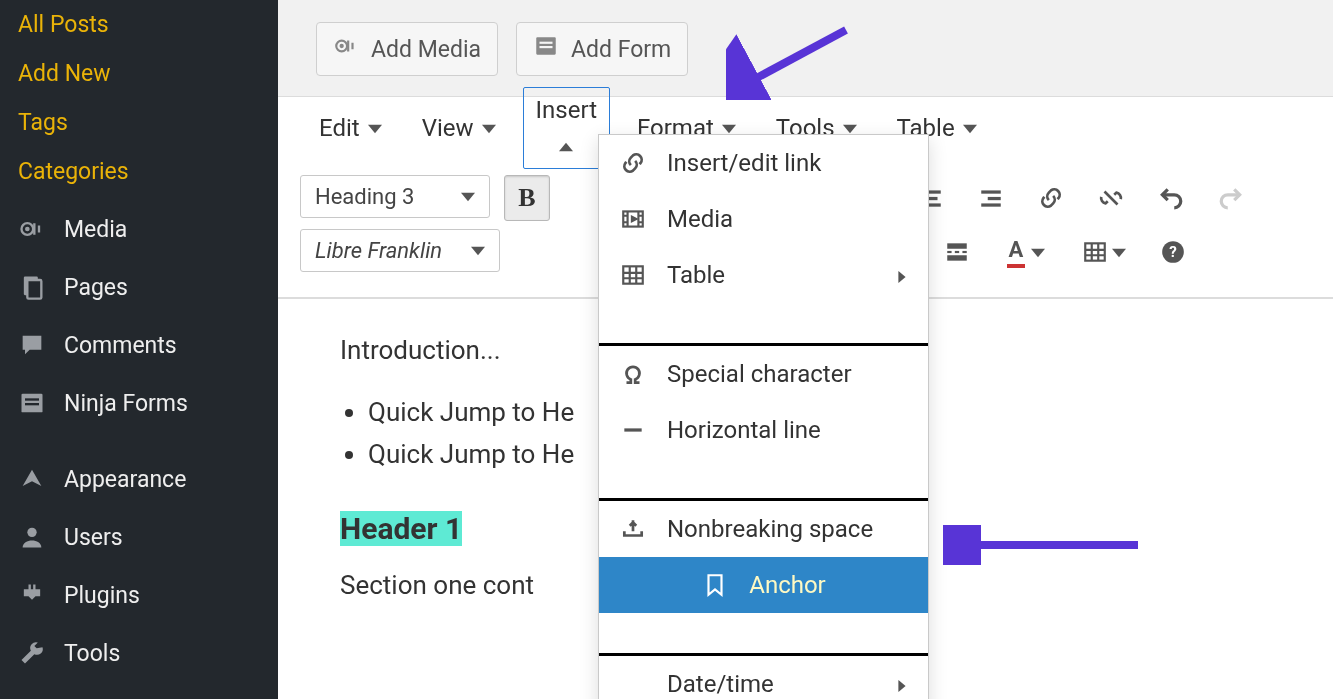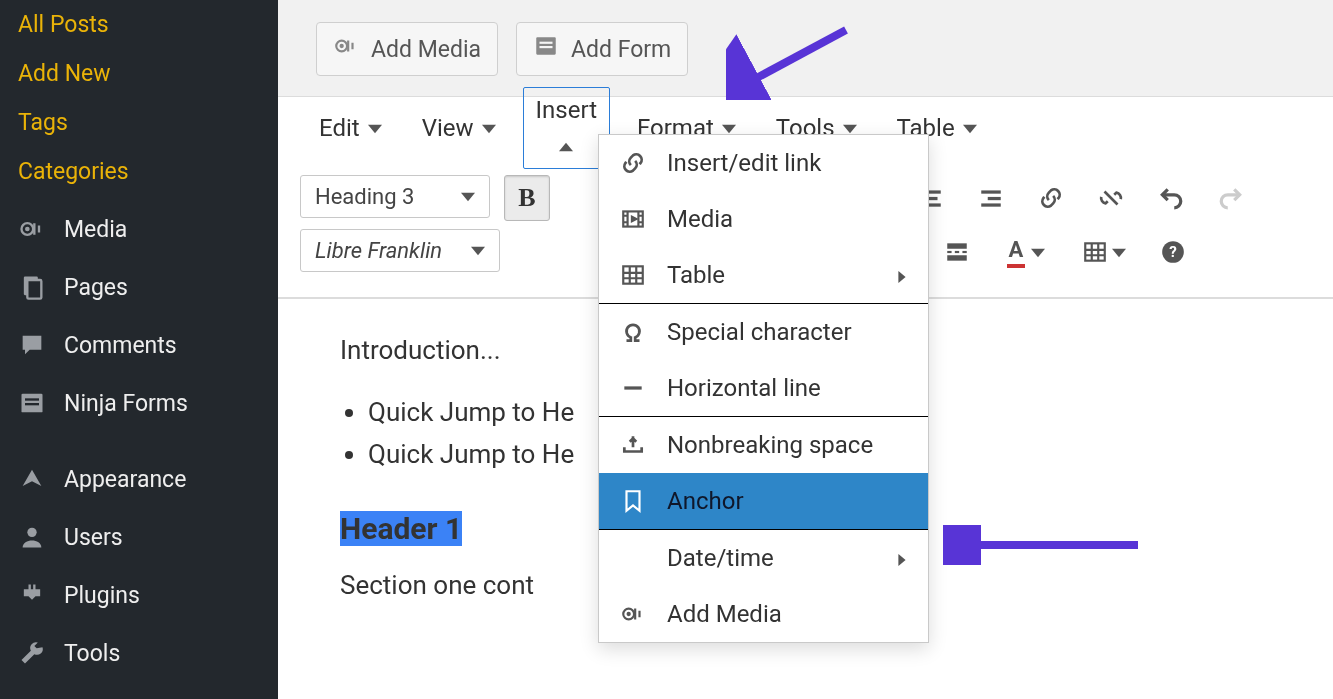--- a/index.html
+++ b/index.html
@@ -137,42 +137,42 @@
     overflow: hidden;
   }
   .doc {
     padding: 36px 62px 0;
     font-size: 26px;
     color: #333;
   }
   .doc ul { padding-left: 28px; margin: 28px 0 42px; }
   .doc ul li { margin: 12px 0; }
   .doc h3 { font-size: 30px; font-weight: 700; margin: 0 0 24px; }
-  .doc h3 span.sel { background: #3b82f6; }
+  .doc h3 span.sel { background: #5eead4; }
   .doc p { margin: 0 0 32px; }
 
   
   .dropdown {
     position: absolute;
     left: 598px; top: 134px;
     width: 331px;
     background: #fff;
     border: 1px solid #c9c9c9;
     box-shadow: 0 6px 18px rgba(0,0,0,.14);
     z-index: 50;
   }
   .dd-item {
     display: flex; align-items: center; gap: 20px;
     padding: 14px 20px;
     font-size: 24px;
     color: #333;
     cursor: pointer;
   }
-  .dd-item.sep { border-top: 1px solid #000000; }
-  .dd-item.active { background: #2e86c8; color: #0f172a; }
+  .dd-item.sep { border-top: 3px solid #000000; margin-top: 40px; }
+  .dd-item.active { background: #2e86c8; color: #fef9c3; justify-content: center; }
   .dd-item .dd-icon { width: 28px; height: 28px; display:flex; align-items:center; justify-content:center; }
   .dd-item .dd-icon svg { width: 26px; height: 26px; }
   .dd-item .submenu-caret { margin-left: auto; }
   .dd-item .submenu-caret svg { width: 12px; height: 12px; }
 
   
   .arrow1 {
     position: absolute;
     left: 726px; top: 20px;
     width: 130px; height: 80px;

